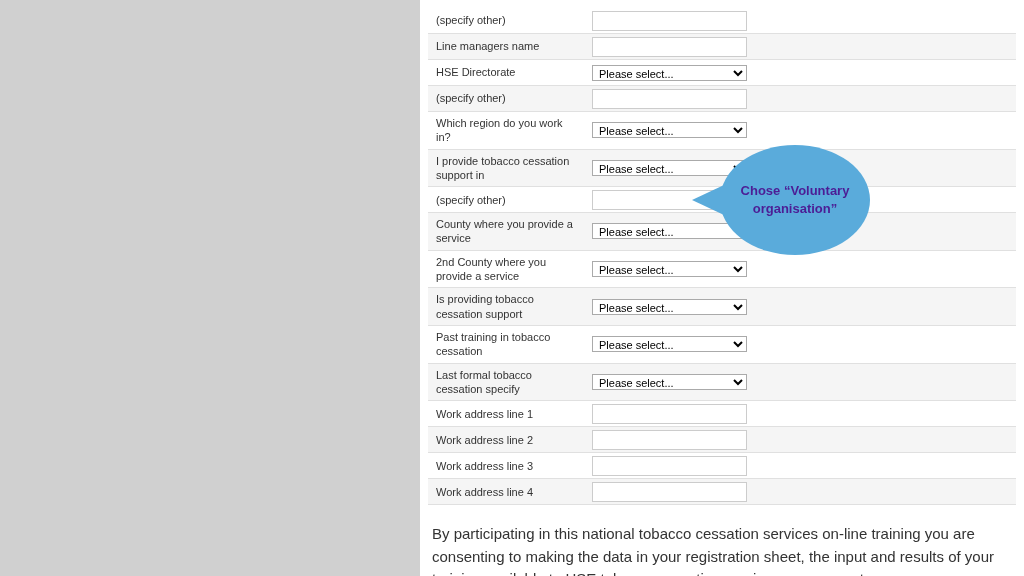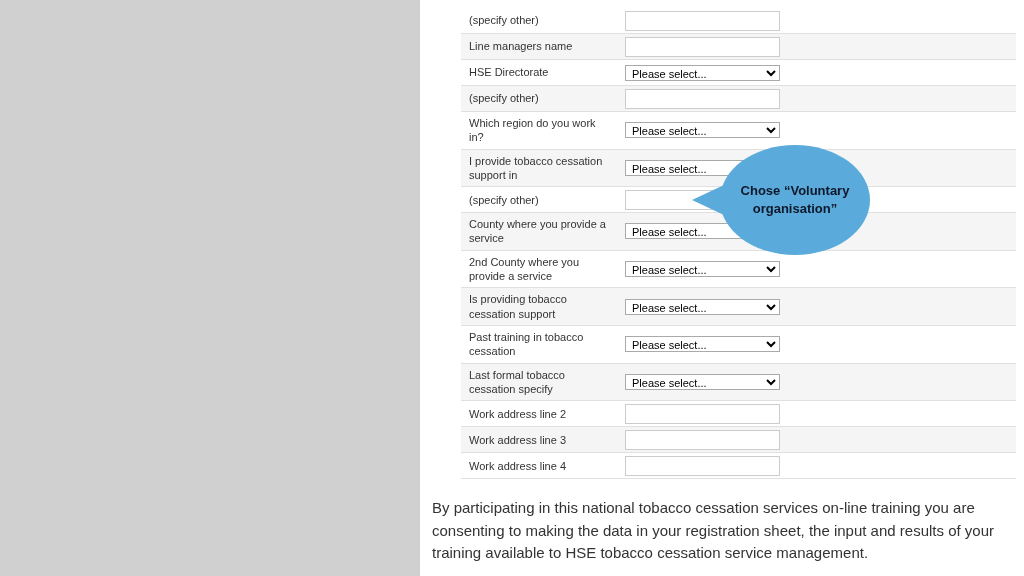--- a/index.html
+++ b/index.html
@@ -20,21 +20,20 @@
     .main-content {
       width: 604px;
       background: #fff;
       height: 576px;
       overflow: hidden;
       position: relative;
     }
     .form-container {
       padding: 8px;
       background: #fff;
-      margin-left: 33px;
     }
     .form-row {
       display: flex;
       align-items: center;
       border-bottom: 1px solid #e0e0e0;
       min-height: 26px;
     }
     .form-row:nth-child(even) {
       background: #f5f5f5;
     }
@@ -99,21 +98,21 @@
       background: #5aabdb;
       border-radius: 50%;
       width: 150px;
       height: 110px;
       display: flex;
       align-items: center;
       justify-content: flex-end;
       text-align: center;
       font-size: 13px;
       font-weight: bold;
-      color: #0f172a;
+      color: #4c1d95;
       position: relative;
       line-height: 1.4;
       padding: 10px;
     }
     .callout-bubble::before {
       content: '';
       position: absolute;
       left: -28px;
       top: 40px;
       width: 0;
@@ -201,20 +200,24 @@
           </div>
         </div>
       </div>
       <div class="form-row">
         <div class="form-label">Last formal tobacco cessation specify</div>
         <div class="form-input">
           <div class="form-select-wrap">
             <select><option value="Please select...">Please select...</option><option value="Voluntary organisation">Voluntary organisation</option><option value="HSE">HSE</option><option value="Other">Other</option></select>
           </div>
         </div>
+      </div>
+      <div class="form-row">
+        <div class="form-label">Work address line 1</div>
+        <div class="form-input"><input type="text" style=""></div>
       </div>
       <div class="form-row">
         <div class="form-label">Work address line 2</div>
         <div class="form-input"><input type="text" style=""></div>
       </div>
       <div class="form-row">
         <div class="form-label">Work address line 3</div>
         <div class="form-input"><input type="text" style=""></div>
       </div>
       <div class="form-row">

